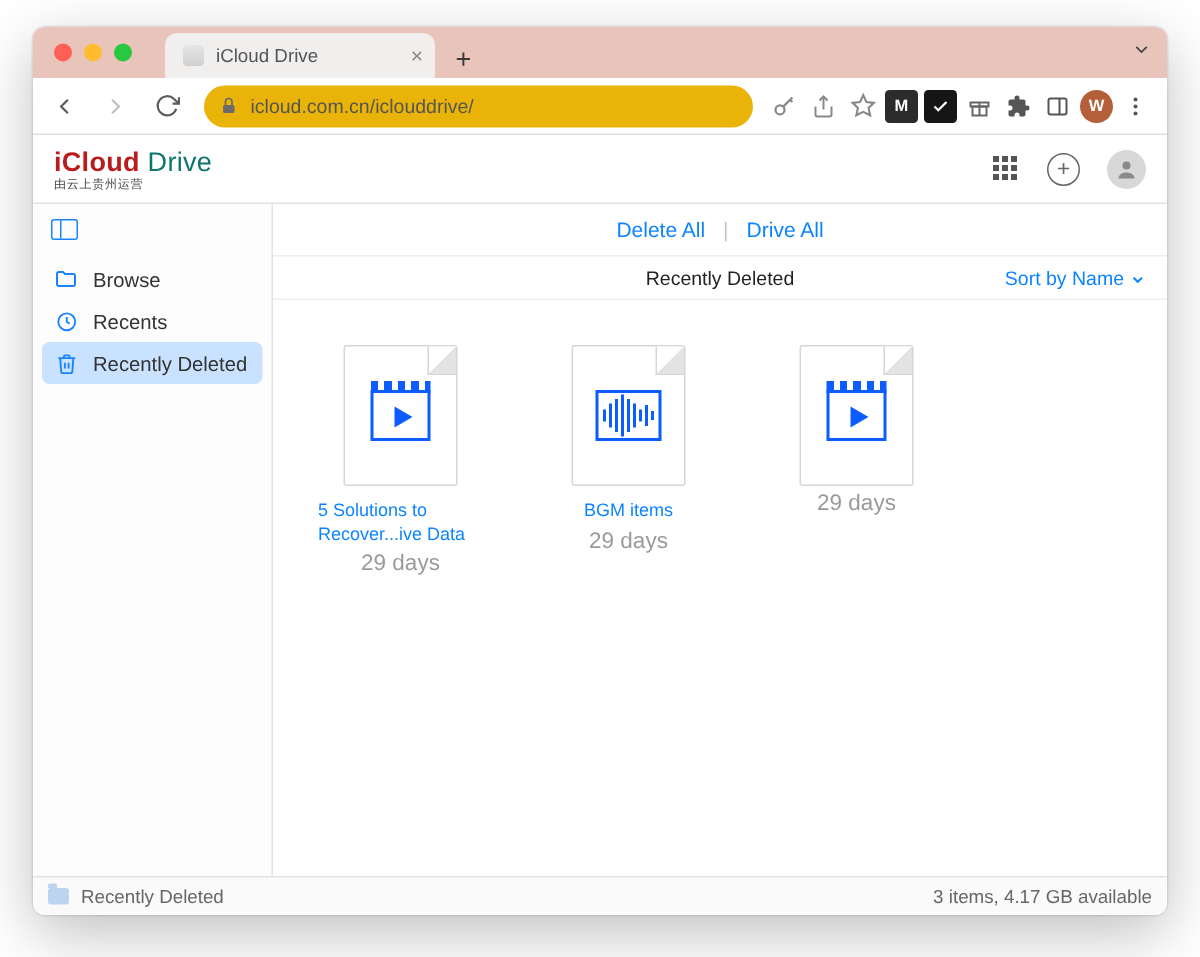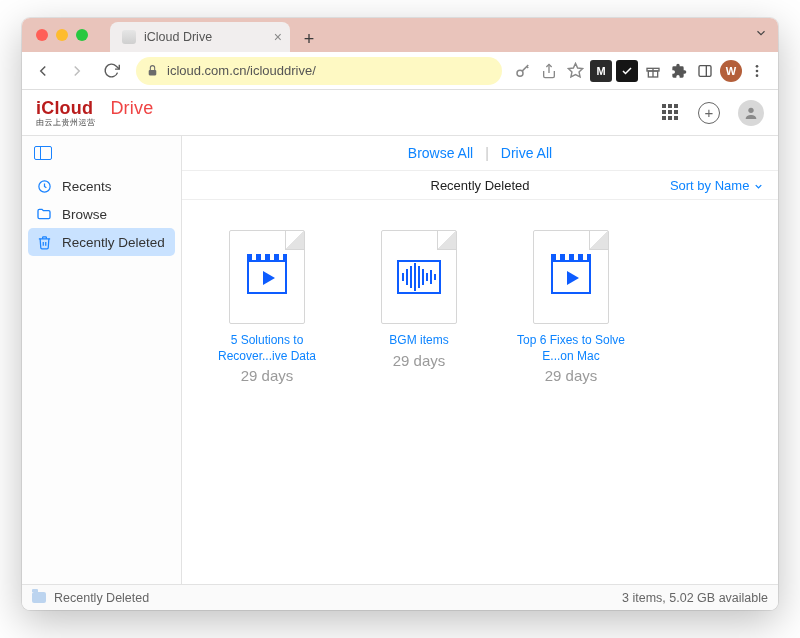--- a/index.html
+++ b/index.html
@@ -16,32 +16,32 @@
   .tl { width: 12px; height: 12px; border-radius: 50%; }
   .tl.red { background: #ff5f57; } .tl.yel { background: #febc2e; } .tl.grn { background: #28c840; }
   .tab { display: flex; align-items: center; gap: 8px; background: #f1eeee; height: 30px; margin-left: 14px;
          border-radius: 8px 8px 0 0; padding: 0 30px 0 12px; font-size: 12.5px; color: #555; position: relative; min-width: 180px;}
   .tab .fav { width: 14px; height: 14px; border-radius: 3px; background: linear-gradient(#e6e6e6,#cfcfcf); display:flex;align-items:center;justify-content:center;font-size:11px;color:#686868; }
   .tab .x { position:absolute; right:8px; top:7px; font-size:14px; color:#888; }
   .newtab { width: 26px; height: 26px; margin-left: 6px; display:flex;align-items:center;justify-content:center;color:#3a3a3a;font-size:18px;}
   .tab-expand { position:absolute; right:10px; top:8px; color:#3a3a3a; font-size:14px;}
   .toolbar { height: 38px; background: #ffffff; border-bottom: 1px solid #dedede; display:flex; align-items:center; padding:0 6px; gap:4px;}
   .tbtn { width: 30px; height: 28px; display:flex;align-items:center;justify-content:center;color:#5c5c5c;}
-  .addr { flex:1; height:28px; background:#fef9c3; border-radius:14px; display:flex; align-items:center; padding:0 10px; font-size:13px; color:#555; gap:8px; margin:0 6px;}
+  .addr { flex:1; height:28px; background:#eab308; border-radius:14px; display:flex; align-items:center; padding:0 10px; font-size:13px; color:#555; gap:8px; margin:0 6px;}
   .addr .lock { color:#6b6b6b; }
   .right-icons { display:flex; align-items:center; gap:4px; padding-right:4px;}
   .ext { width:22px; height:22px; display:flex;align-items:center;justify-content:center; border-radius:3px; font-size:13px; color:#555;}
   .ext.dark { background:#2b2b2b; color:#fff; font-weight:bold; font-size:11px;}
   .ext.check { background:#151515; color:#fff; }
   .ext.badge { background:#b45f3a; color:#fff; font-weight:bold; border-radius:50%; font-size:11px;}
   
   .app-header { height: 46px; border-bottom: 1px solid #e2e2e2; display:flex; align-items:center; padding:0 14px; justify-content:space-between;}
   .logo-block { display:flex; flex-direction:column; line-height:1; }
   .logo-line { font-size:18px; font-weight:600; letter-spacing:.2px;}
-  .logo-icd { color:#b91c1c; } .logo-drv { color:#ef4444; font-weight:500;margin-left:12px;}
+  .logo-icd { color:#b91c1c; } .logo-drv { color:#0f766e; font-weight:500;}
   .logo-sub { font-size:8px; color:#444; margin-top:2px; letter-spacing:.5px;}
   .hdr-actions { display:flex; align-items:center; gap:18px; color:#555;}
   .grid-icon { width:18px; height:18px; display:grid; grid-template-columns:repeat(3,4px); grid-template-rows:repeat(3,4px); gap:2px;}
   .grid-icon span{background:#555;}
   .plus-circle{width:22px;height:22px;border:1.5px solid #666;border-radius:50%;display:flex;align-items:center;justify-content:center;font-size:15px;color:#666;}
   .avatar{width:26px;height:26px;border-radius:50%;background:#d8d8d8;display:flex;align-items:center;justify-content:center;}
   .avatar svg{width:16px;height:16px;fill:#8a8a8a;}
   
   .split { flex:1; display:flex; min-height:0;}
   .sidebar { width:160px; border-right:1px solid #e2e2e2; background:#fdfdfd; display:flex; flex-direction:column; padding-top:6px;}
@@ -52,21 +52,21 @@
   .sitem { display:flex; align-items:center; gap:10px; padding:6px 8px; border-radius:5px; font-size:13.5px; color:#333;}
   .sitem.active { background:#c9e2ff;}
   .sicon { width:16px; height:16px; color:#1a83ff; display:flex;align-items:center;justify-content:center;}
   .content { flex:1; display:flex; flex-direction:column; min-width:0;}
   .actionbar { height:34px; display:flex; align-items:center; justify-content:center; gap:12px; font-size:14px; color:#0d84ff;}
   .actionbar .sep{color:#c6c6c6;}
   .listhdr { height:30px; border-top:1px solid #eee; border-bottom:1px solid #eee; display:flex; align-items:center; position:relative; font-size:13px;}
   .listhdr .title{ position:absolute; left:50%; transform:translateX(-50%); color:#222; font-weight:500;}
   .listhdr .sort{ margin-left:auto; padding-right:14px; color:#0d84ff; font-size:13px;}
   .grid { flex:1; display:flex; gap:42px; padding:30px 30px; align-items:flex-start;}
-  .file { width:110px; display:flex; flex-direction:column; align-items:center; text-align:center;}
+  .file { width:110px; display:flex; flex-direction:column; align-items:center; }
   .doc { width:76px; height:94px; background:#fff; border:1px solid #d6d6d6; border-radius:2px; position:relative; display:flex; align-items:center; justify-content:center;}
   .doc::before { content:""; position:absolute; top:0; right:0; width:18px; height:18px; background:linear-gradient(135deg,#fff 49%, #e3e3e3 50%); border-left:1px solid #d6d6d6; border-bottom:1px solid #d6d6d6;}
   .thumb-movie { width:40px; height:34px; border:2px solid #0d5cff; position:relative;}
   .thumb-movie::before{content:"";position:absolute;top:-8px;left:-2px;right:-2px;height:8px;background:
     repeating-linear-gradient(90deg,#0d5cff 0 5px, transparent 5px 9px);}
   .thumb-movie::after{content:"";position:absolute;left:14px;top:9px;border-left:12px solid #0d5cff;border-top:7px solid transparent;border-bottom:7px solid transparent;}
   .thumb-audio { width:44px; height:34px; border:2px solid #0d5cff; display:flex; align-items:center; justify-content:center; gap:2px;}
   .thumb-audio span{width:2px;background:#0d5cff;}
   .thumb-audio span:nth-child(1){height:8px}.thumb-audio span:nth-child(2){height:16px}.thumb-audio span:nth-child(3){height:22px}
   .thumb-audio span:nth-child(4){height:28px}.thumb-audio span:nth-child(5){height:22px}.thumb-audio span:nth-child(6){height:16px}
@@ -215,52 +215,52 @@
   </div>
 
   <div class="split">
     <div class="sidebar">
       <div class="side-top">
         <div class="panel-icon"></div>
       </div>
       <div class="side-items">
         <div class="sitem">
           <span class="sicon">
+            <svg width="16" height="16" viewBox="0 0 24 24" fill="none" stroke="#1a83ff" stroke-width="2">
+                  <path d="M3 7a2 2 0 012-2h4l2 2h8a2 2 0 012 2v8a2 2 0 01-2 2H5a2 2 0 01-2-2V7z"></path>
+                </svg>
+          </span>
+          <span>Browse</span>
+        </div>
+        <div class="sitem">
+          <span class="sicon">
             <svg width="15" height="15" viewBox="0 0 24 24" fill="none" stroke="#1a83ff" stroke-width="2">
                   <circle cx="12" cy="12" r="9"></circle>
                   <polyline points="12 7 12 12 15 14"></polyline>
                 </svg>
           </span>
           <span>Recents</span>
-        </div>
-        <div class="sitem">
-          <span class="sicon">
-            <svg width="16" height="16" viewBox="0 0 24 24" fill="none" stroke="#1a83ff" stroke-width="2">
-                  <path d="M3 7a2 2 0 012-2h4l2 2h8a2 2 0 012 2v8a2 2 0 01-2 2H5a2 2 0 01-2-2V7z"></path>
-                </svg>
-          </span>
-          <span>Browse</span>
         </div>
         <div class="sitem active">
           <span class="sicon">
             <svg width="15" height="15" viewBox="0 0 24 24" fill="none" stroke="#1a83ff" stroke-width="2">
                   <polyline points="3 6 5 6 21 6"></polyline>
                   <path d="M19 6l-1 14a2 2 0 01-2 2H8a2 2 0 01-2-2L5 6"></path>
                   <path d="M10 11v6M14 11v6"></path>
                   <path d="M9 6V4a1 1 0 011-1h4a1 1 0 011 1v2"></path>
                 </svg>
           </span>
           <span>Recently Deleted</span>
         </div>
       </div>
     </div>
 
     <div class="content">
       <div class="actionbar">
-        <span>Browse All</span>
+        <span>Delete All</span>
         <span class="sep">|</span>
         <span>Drive All</span>
       </div>
       <div class="listhdr">
         <span class="title">Recently Deleted</span>
         <span class="sort">
           <span>Sort by Name</span>
           <svg style="display:inline;vertical-align:-2px" width="11" height="11" viewBox="0 0 24 24" fill="none" stroke="#0d84ff" stroke-width="3">
                 <polyline points="6 9 12 15 18 9"></polyline>
               </svg>
@@ -288,29 +288,28 @@
                   <span></span>
                 </div>
           </div>
           <div class="fname">BGM items</div>
           <div class="fmeta">29 days</div>
         </div>
         <div class="file">
           <div class="doc">
             <div class="thumb-movie"></div>
           </div>
-          <div class="fname">Top 6 Fixes to Solve E...on Mac</div>
           <div class="fmeta">29 days</div>
         </div>
       </div>
     </div>
   </div>
 
   <div class="statusbar">
     <div class="left">
       <div class="folder-mini"></div>
       <span>Recently Deleted</span>
     </div>
-    <span>3 items, 5.02 GB available</span>
+    <span>3 items, 4.17 GB available</span>
   </div>
 
 </div>
 </div>
 
 </body></html>

